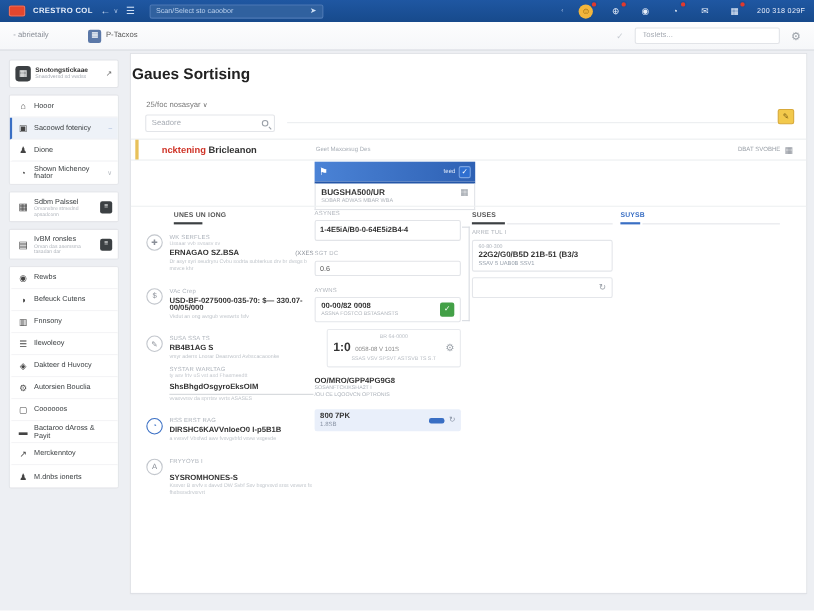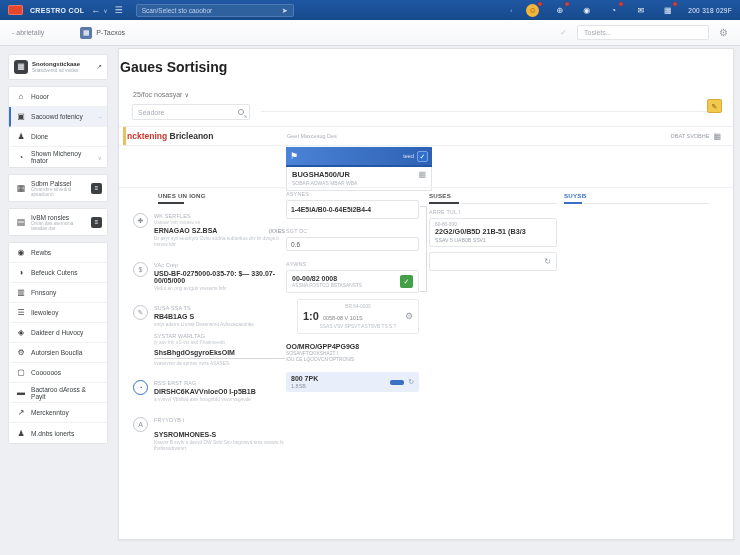--- a/index.html
+++ b/index.html
@@ -62,21 +62,21 @@
   .m-search { position:absolute; left:13px; top:55px; width:118px; height:16px; border:1px solid #e3e5e9; border-radius:2px; display:flex; align-items:center; padding:0 5px; background:#fff; }
   .m-search input { flex:1; border:0; outline:0; font-size:7px; color:#777; font-family:inherit; }
   .m-search input::placeholder { color:#a6abb3; }
   .mag { width:6px; height:6px; border:1px solid #9aa0a8; border-radius:50%; position:relative; flex:none; }
   .mag:after { content:""; position:absolute; width:3px; height:1px; background:#9aa0a8; transform:rotate(45deg); left:5px; top:6px; }
   .filter-line { position:absolute; left:142px; top:62px; width:446px; border-top:1px solid #eceef0; }
   .yellow-btn { position:absolute; left:588px; top:50px; width:15px; height:14px; background:#f2c94c; border:1px solid #d8a93a; border-radius:2px; font-size:7px; color:#7a5c12; text-align:center; line-height:13px; cursor:pointer; }
 
   .red-row { position:absolute; left:0; top:77px; width:100%; height:20px; border-top:1px solid #eceef0; border-bottom:1px solid #eceef0; display:flex; align-items:center; }
   .amber-bar { position:absolute; left:4px; top:0; bottom:0; width:3px; background:#e8c15a; }
-  .rr-title { margin-left:8px; font-size:8.5px; font-weight:bold; }
+  .rr-title { margin-left:28px; font-size:8.5px; font-weight:bold; }
   .rr-red { color:#cf3327; }
   .rr-dark { color:#333; }
   .rr-note { position:absolute; left:168px; font-size:5.5px; color:#aab0b8; }
   .rr-action { margin-left:auto; margin-right:12px; display:flex; align-items:center; gap:4px; font-size:5.5px; color:#9aa0a8; cursor:pointer; }
   .rr-action .icon { font-size:8px; color:#8a8f98; }
 
   
   .banner { position:absolute; left:167px; top:98px; width:146px; }
   .band { height:18px; background:linear-gradient(90deg,#4b83d6,#2e61b4); display:flex; align-items:center; padding:0 4px; gap:3px; }
   .flag { color:#fff; font-size:9px; }

